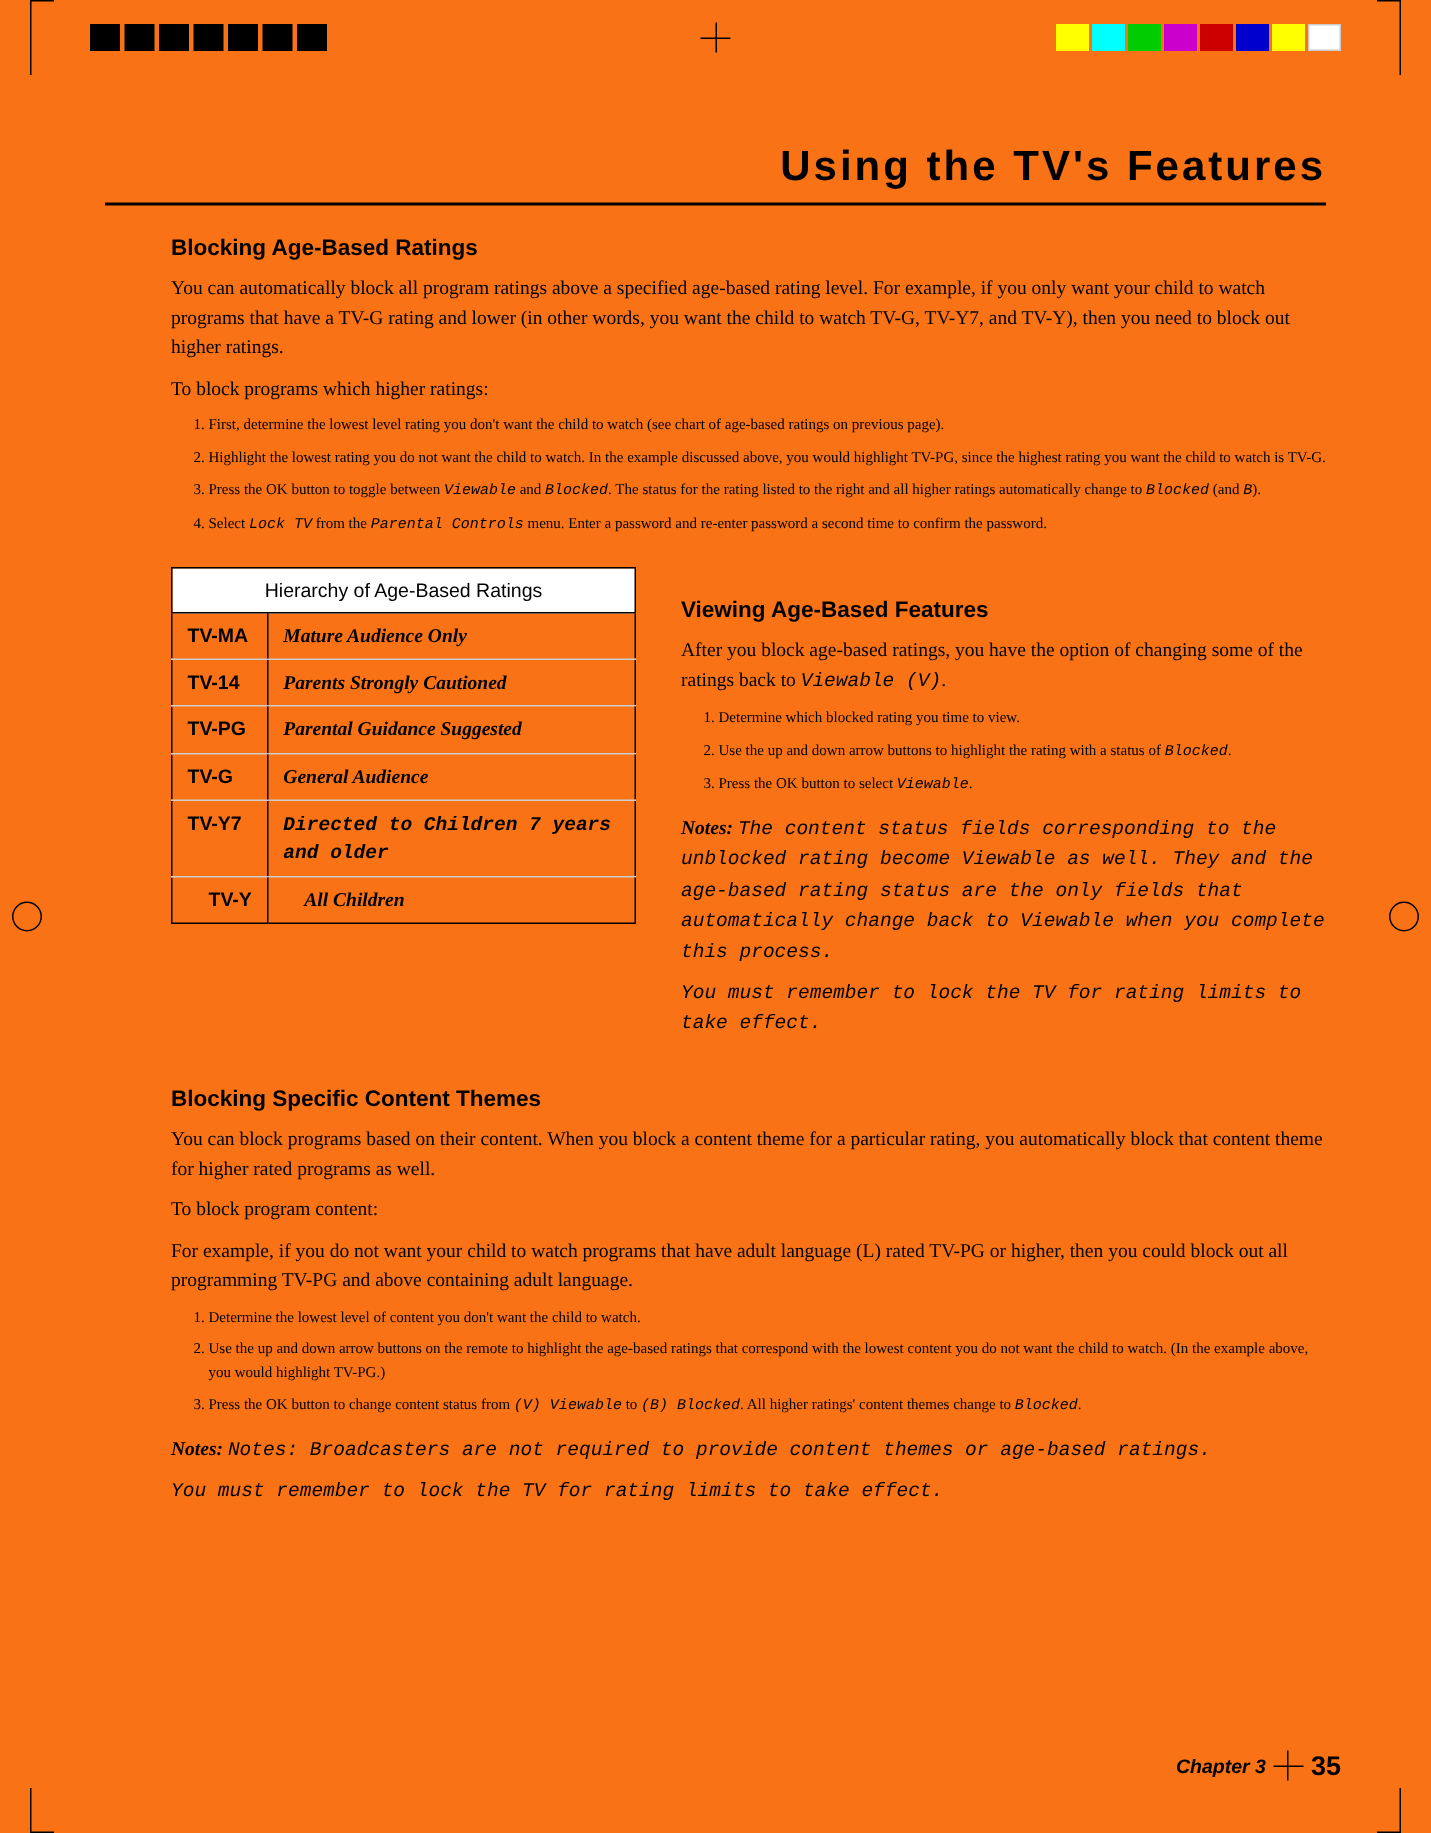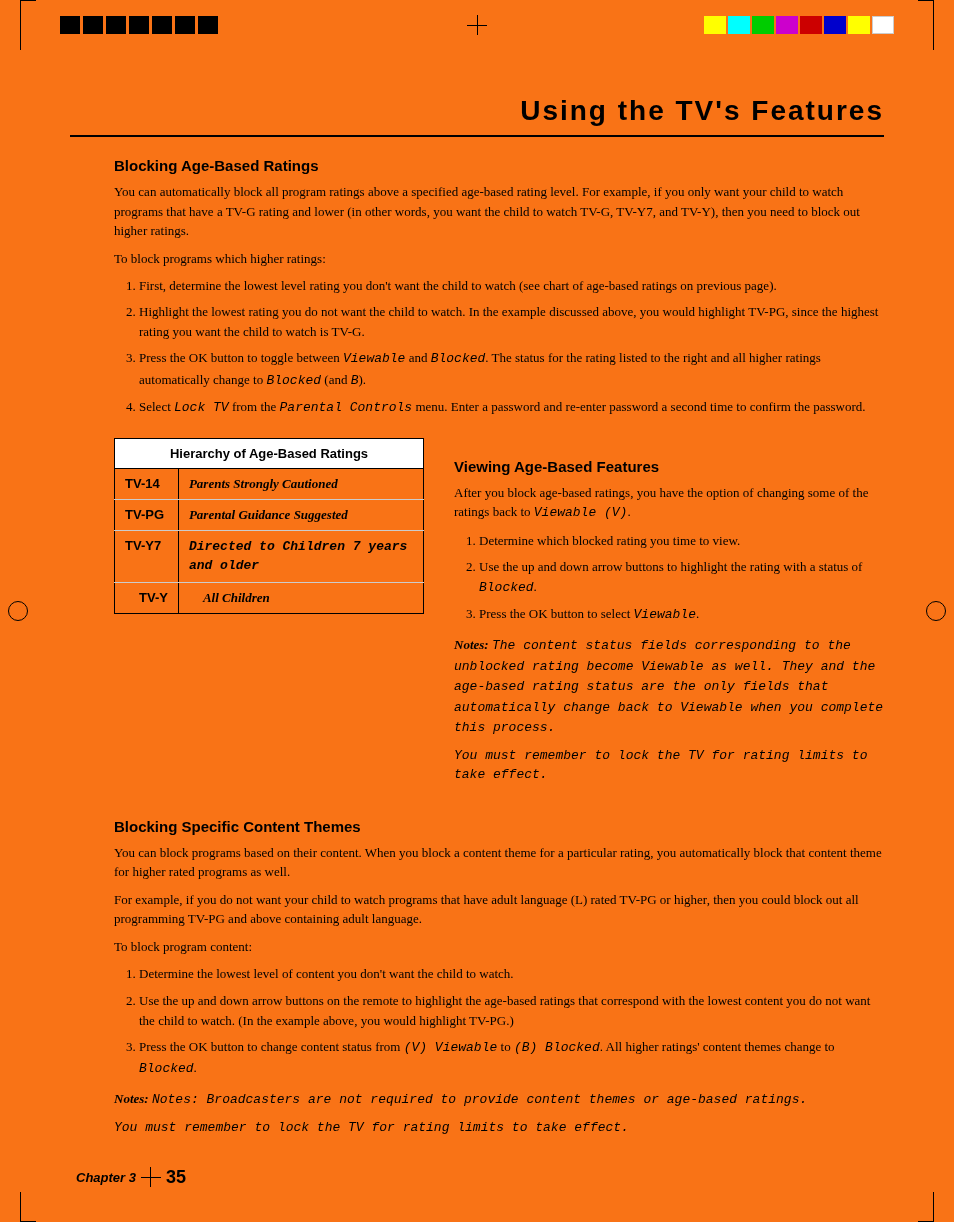--- a/index.html
+++ b/index.html
@@ -100,21 +100,21 @@
       margin-bottom: 8px;
       color: #000;
     }
 
     .ordered-list {
       margin-left: 25px;
       margin-bottom: 10px;
     }
 
     .ordered-list li {
-      font-size: 13px;
+      font-size: 10px;
       line-height: 1.55;
       margin-bottom: 6px;
       color: #000;
     }
 
     .italic { font-style: italic; font-family: Liberation Mono, monospace; }
     .bold { font-weight: bold; }
 
     
     .two-col {
@@ -138,21 +138,21 @@
       width: 100%;
       border-collapse: collapse;
       border: 1.5px solid #000;
     }
 
     .ratings-table th {
       background: #fff;
       text-align: center;
       font-family: Arial, sans-serif;
       font-size: 13px;
-      font-weight: bold;
+      font-weight: normal;
       padding: 7px 12px;
       border-bottom: 1.5px solid #000;
     }
 
     .ratings-table td {
       padding: 6px 10px;
       font-size: 13px;
       border-bottom: 1px solid #ccc;
       vertical-align: top;
       line-height: 1.4;
@@ -177,21 +177,21 @@
     }
 
     
     .bottom-bar {
       position: absolute;
       bottom: 30px;
       left: 16px;
       right: 0;
       display: flex;
       align-items: center;
-      justify-content: flex-start;
+      justify-content: flex-end;
       padding: 0 60px;
     }
 
     .chapter-label {
       font-family: Arial, sans-serif;
       font-style: italic;
       font-weight: bold;
       font-size: 13px;
       color: #000;
     }
@@ -295,26 +295,34 @@
 
       <div class="left-col">
         <table class="ratings-table">
           <thead>
             <tr>
               <th colspan="2">Hierarchy of Age-Based Ratings</th>
             </tr>
           </thead>
           <tbody>
             <tr>
+              <td>TV-MA</td>
+              <td>Mature Audience Only</td>
+            </tr>
+            <tr>
               <td>TV-14</td>
               <td>Parents Strongly Cautioned</td>
             </tr>
             <tr>
               <td>TV-PG</td>
               <td>Parental Guidance Suggested</td>
+            </tr>
+            <tr>
+              <td>TV-G</td>
+              <td>General Audience</td>
             </tr>
             <tr>
               <td>TV-Y7</td>
               <td><span class="italic bold">Directed to Children 7 years and older</span></td>
             </tr>
             <tr>
               <td>TV-Y</td>
               <td>All Children</td>
             </tr>
           </tbody>
@@ -333,22 +341,22 @@
 
         <p class="body-text">
           <span class="notes-bold">Notes:</span> <span class="italic">The content status fields corresponding to the unblocked rating become Viewable as well. They and the age-based rating status are the only fields that automatically change back to Viewable when you complete this process.</span>
         </p>
         <p class="body-text italic">You must remember to lock the TV for rating limits to take effect.</p>
       </div>
     </div>
 
     <h2 class="section-heading">Blocking Specific Content Themes</h2>
     <p class="body-text">You can block programs based on their content. When you block a content theme for a particular rating, you automatically block that content theme for higher rated programs as well.</p>
+    <p class="body-text">To block program content:</p>
     <p class="body-text">For example, if you do not want your child to watch programs that have adult language (L) rated TV-PG or higher, then you could block out all programming TV-PG and above containing adult language.</p>
-    <p class="body-text">To block program content:</p>
 
     <ol class="ordered-list">
       <li>Determine the lowest level of content you don't want the child to watch.</li>
       <li>Use the up and down arrow buttons on the remote to highlight the age-based ratings that correspond with the lowest content you do not want the child to watch. (In the example above, you would highlight TV-PG.)</li>
       <li>Press the OK button to change content status from <span class="italic">(V) Viewable</span> to <span class="italic">(B) Blocked</span>. All higher ratings' content themes change to <span class="italic">Blocked</span>.</li>
     </ol>
 
     <p class="body-text">
       <span class="notes-bold">Notes:</span>  <span class="italic">Notes:  Broadcasters are not required to provide content themes or age-based ratings.</span>
     </p>

